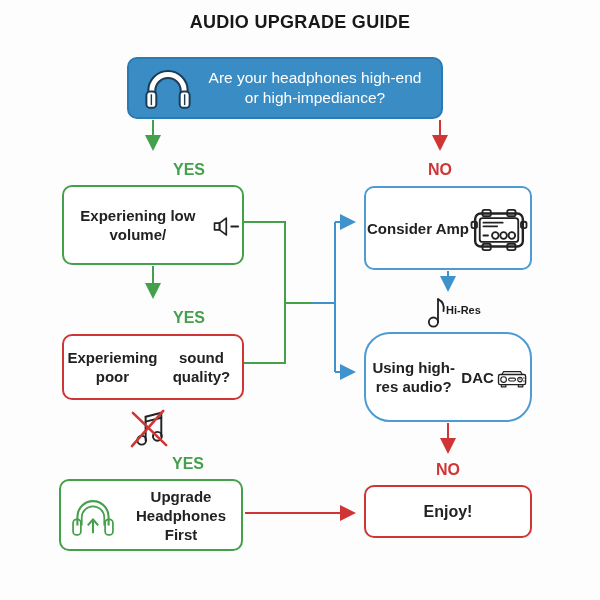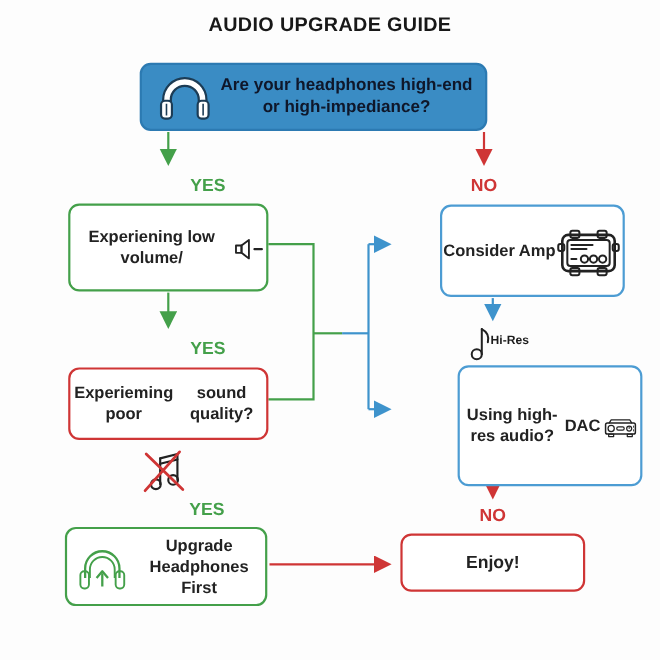--- a/index.html
+++ b/index.html
@@ -9,30 +9,30 @@
   html,body{margin:0;padding:0;}
   body{width:600px;height:600px;overflow:hidden;background:var(--bg);
        font-family:"Liberation Sans","DejaVu Sans",sans-serif;}
   .stage{position:relative;width:600px;height:600px;}
   .title{position:absolute;top:12px;left:0;width:100%;text-align:center;
          font-size:18px;font-weight:bold;color:#181818;letter-spacing:.3px;}
   .node{position:absolute;border-radius:10px;box-sizing:border-box;
         display:flex;align-items:center;justify-content:center;}
   .start{left:127px;top:57px;width:316px;height:62px;background:var(--blue-fill);
          border:2px solid var(--blue-box-border);justify-content:flex-start;}
-  .start .qtext{flex:1;text-align:center;color:#0f172a;font-weight:bold;font-size:15.5px;line-height:20px;padding-right:6px;}
+  .start .qtext{flex:1;text-align:center;color:#ffffff;font-weight:normal;font-size:15.5px;line-height:20px;padding-right:6px;}
   .start .hp{margin-left:12px;width:54px;height:46px;flex:0 0 auto;}
   .outline-box{background:#fff;flex-direction:row;color:var(--ink);font-weight:bold;font-size:15px;line-height:19px;text-align:center;}
   .b-green{border:2px solid var(--green);}
   .b-red{border:2px solid var(--red);}
-  .b-blue{border:2px solid var(--blue-outline);margin-left:36px;}
+  .b-blue{border:2px solid var(--blue-outline);}
   .lowvol{left:62px;top:185px;width:182px;height:80px;}
   .poorq{left:62px;top:334px;width:182px;height:66px;}
   .ampbox{left:364px;top:186px;width:168px;height:84px;}
-  .dacbox{left:380px;top:332px;width:168px;height:110px;}
+  .dacbox{left:364px;top:332px;width:168px;height:90px;border-radius:26px;}
   .upgrade{left:59px;top:479px;width:184px;height:72px;flex-direction:row;gap:8px;}
   .enjoy{left:364px;top:485px;width:168px;height:53px;font-size:16px;}
   .lbl{position:absolute;font-weight:bold;font-size:16px;transform:translateX(-50%);}
   .lbl.g{color:var(--green);margin-left:36px;} .lbl.r{color:var(--red);}
   .wires{position:absolute;left:0;top:0;pointer-events:none;}
   .st-g{stroke:var(--green);stroke-width:2;fill:none;}
   .st-r{stroke:var(--red);stroke-width:2;fill:none;}
   .st-b{stroke:var(--blue-line);stroke-width:2;fill:none;}
   .icon-abs{position:absolute;}
   .hires-lbl{position:absolute;left:446px;top:304px;font-size:11px;font-weight:bold;color:#1c1c1c;}

